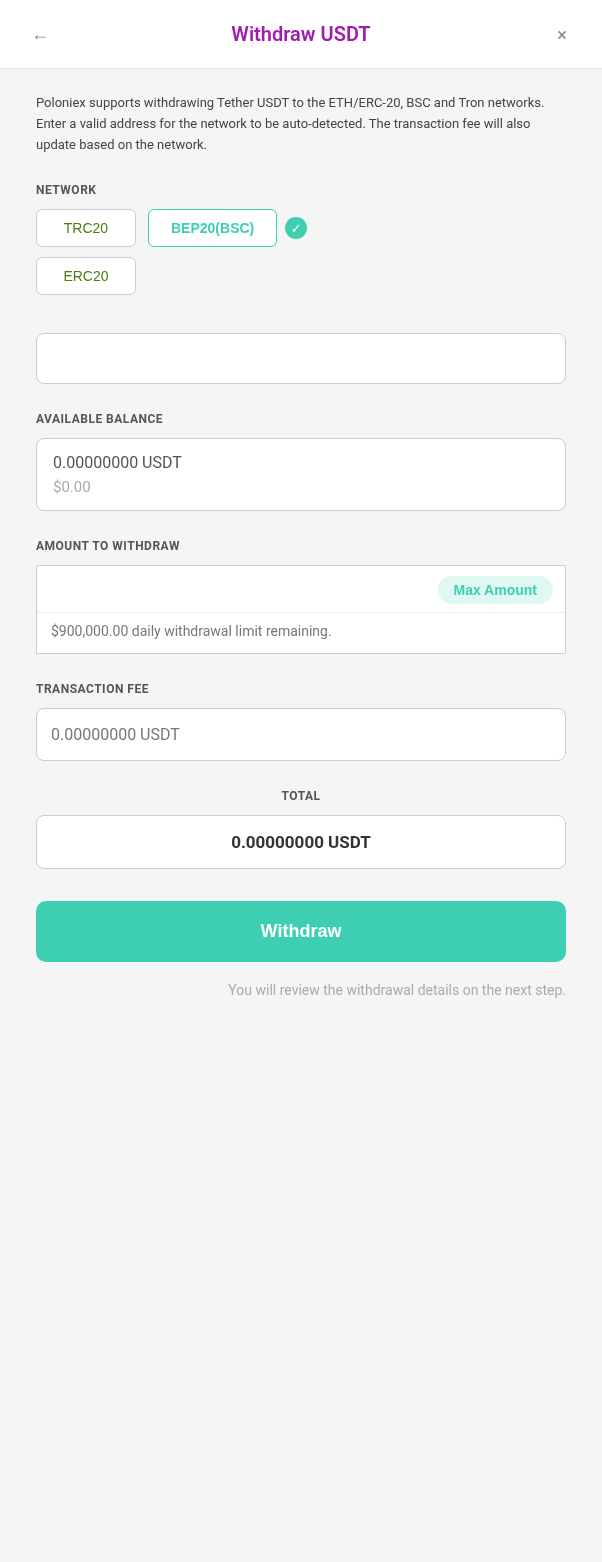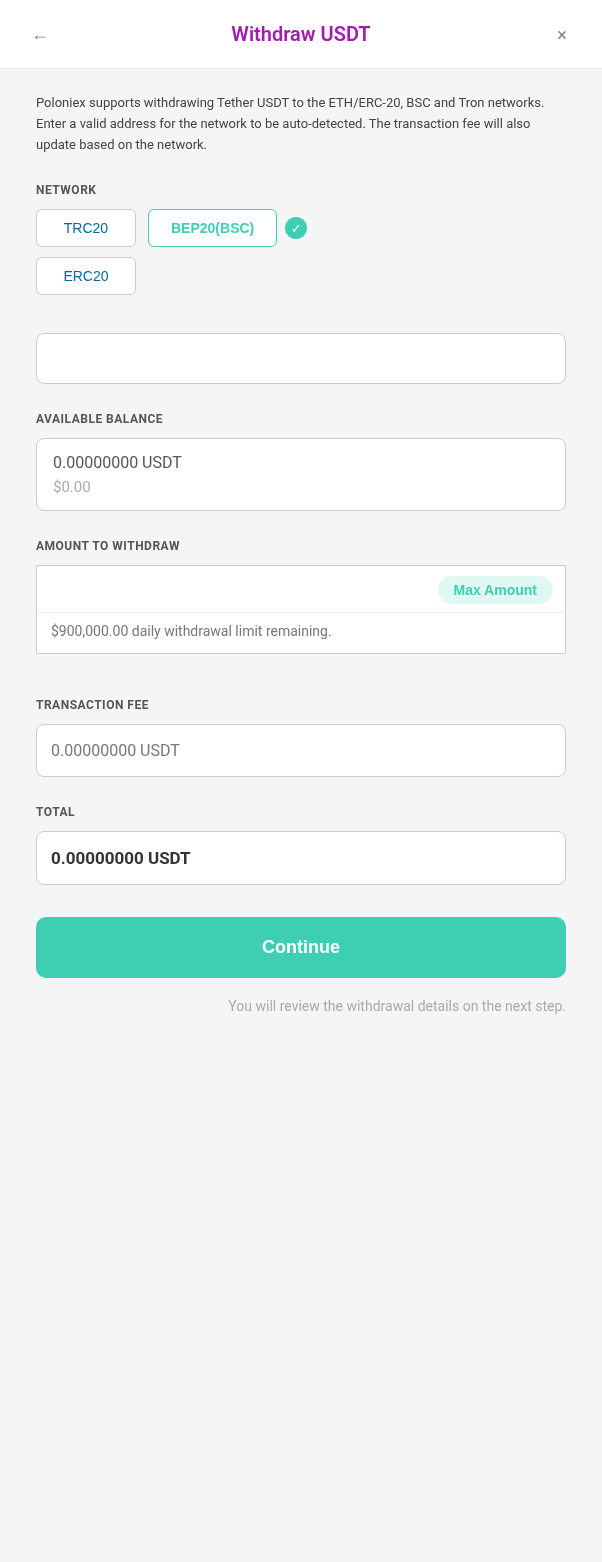--- a/index.html
+++ b/index.html
@@ -73,21 +73,21 @@
       gap: 12px;
       align-items: center;
     }
 
     .network-btn {
       border: 1.5px solid #ccc;
       background: #fff;
       border-radius: 6px;
       padding: 10px 22px;
       font-size: 14px;
-      color: #0369a1;
+      color: #4d7c0f;
       cursor: pointer;
       margin-bottom: 10px;
       min-width: 100px;
       text-align: center;
     }
 
     .network-btn.selected {
       border-color: #3ecfb2;
       color: #3ecfb2;
       font-weight: 600;
@@ -139,21 +139,21 @@
       color: #555;
       margin-bottom: 6px;
     }
 
     .balance-usd {
       font-size: 15px;
       color: #aaa;
     }
 
     .withdraw-section {
-      margin-bottom: 44px;
+      margin-bottom: 28px;
     }
 
     .withdraw-input-wrapper {
       background: #fff;
       border: 1.5px solid #ccc;
       border-radius: 1px;
       overflow: hidden;
     }
 
     .withdraw-top {
@@ -189,20 +189,21 @@
       background: #fff;
       border: 1.5px solid #ccc;
       border-radius: 8px;
       padding: 16px 14px;
       font-size: 16px;
       color: #777;
     }
 
     .total-section {
       margin-bottom: 32px;
+      text-align: center;
     }
 
     .total-box {
       background: #fff;
       border: 1.5px solid #ccc;
       border-radius: 8px;
       padding: 16px 14px;
       font-size: 17px;
       font-weight: 700;
       color: #333;
@@ -302,19 +303,19 @@
   </div>
 
   
   <div class="total-section">
     <div class="section-label">TOTAL</div>
     <div class="total-box">0.00000000 USDT</div>
   </div>
 
   
   <button class="continue-btn">
-    <span>Continue</span>
+    <span>Withdraw</span>
   </button>
 
   
   <p class="review-note">You will review the withdrawal details on the next step.</p>
 
 </div>
 
 </body></html>

